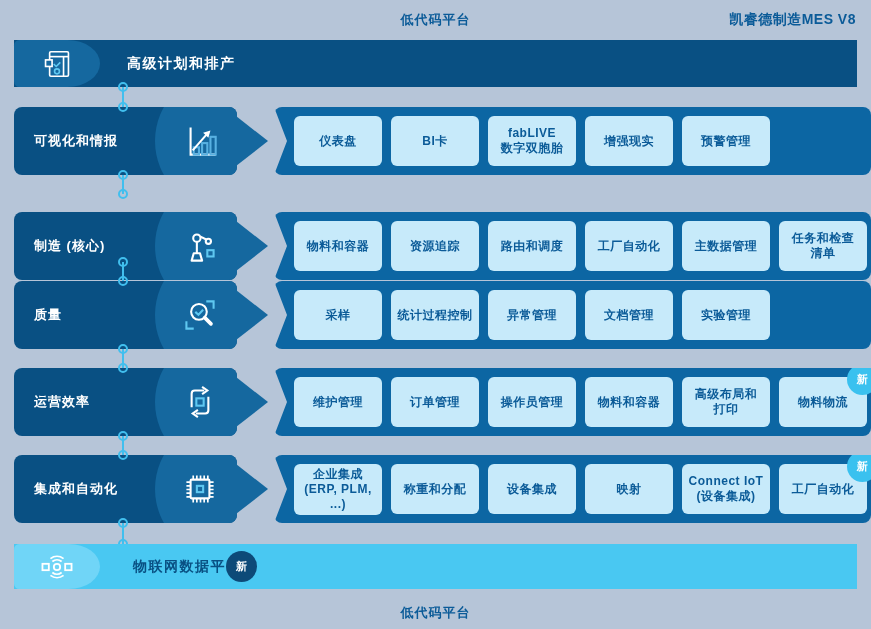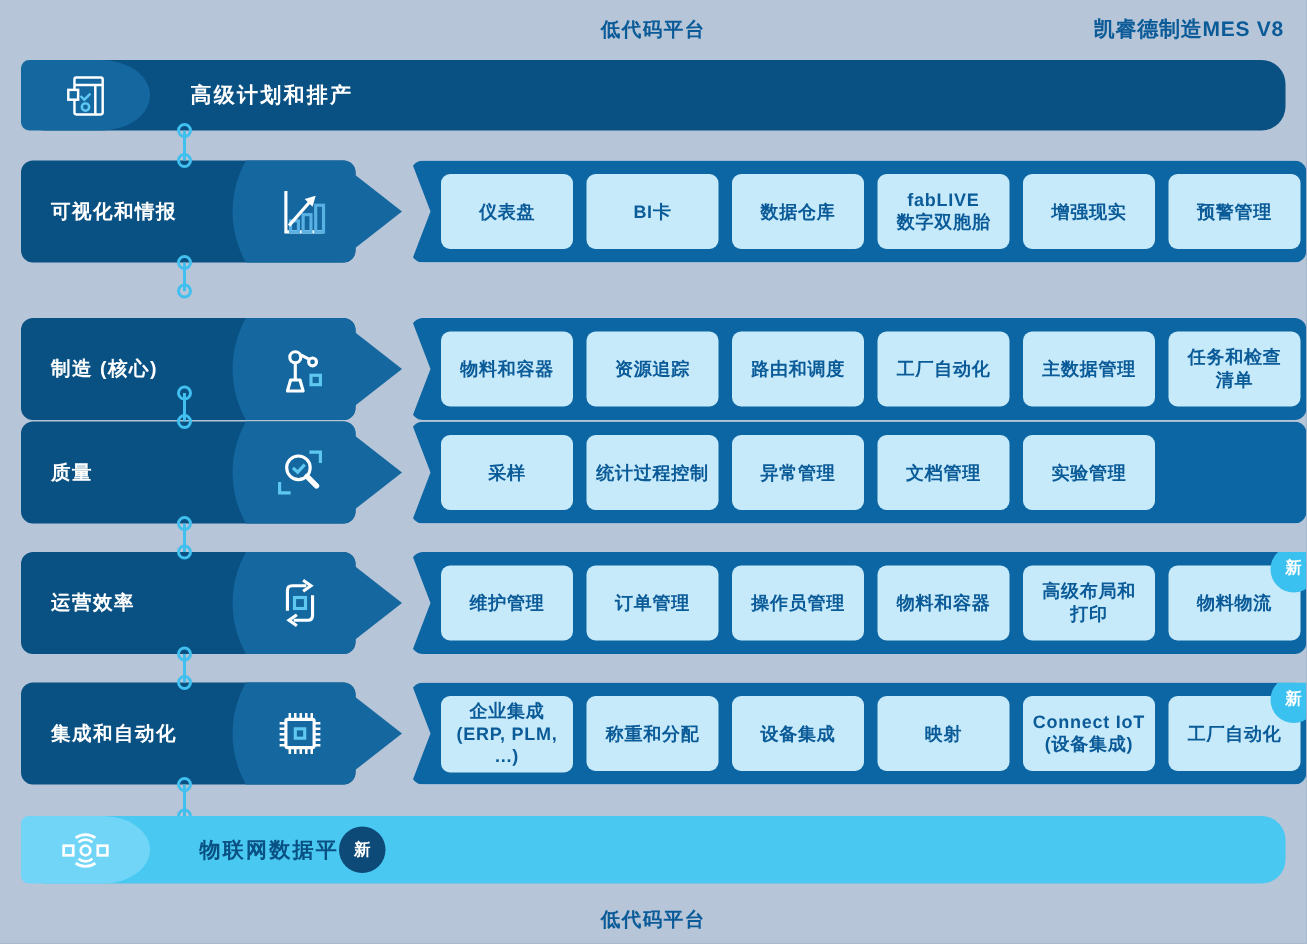--- a/index.html
+++ b/index.html
@@ -11,21 +11,21 @@
   body{background:#8fa3bb;font-family:"Liberation Sans","DejaVu Sans",sans-serif;}
   .stage{position:relative;width:871px;height:629px;background:var(--bg);overflow:hidden;}
 
   .hdr-center{position:absolute;top:11px;left:0;right:0;text-align:center;
     color:var(--ink);font-weight:bold;font-size:13px;letter-spacing:1px;}
   .hdr-right{position:absolute;top:11px;right:15px;color:var(--ink);
     font-weight:bold;font-size:14px;letter-spacing:0.5px;}
   .ftr-center{position:absolute;top:604px;left:0;right:0;text-align:center;
     color:var(--ink);font-weight:bold;font-size:13px;letter-spacing:1px;}
 
-  .banner{position:absolute;left:14px;width:843px;border-radius:16px;}
+  .banner{position:absolute;left:14px;width:843px;border-radius:0;}
   .top-banner{top:40px;height:47px;background:var(--navy);}
   .bottom-banner{top:544px;height:45px;background:var(--cyan);}
   .banner-iconwrap{position:absolute;left:0;top:0;bottom:0;width:86px;
     display:flex;align-items:center;justify-content:center;
     border-radius:6px 36px 36px 6px / 6px 26px 26px 6px;}
   .top-banner .banner-iconwrap{background:var(--med);}
   .bottom-banner .banner-iconwrap{background:var(--cyanlight);}
   .banner-label{position:absolute;left:113px;top:50%;transform:translateY(-50%);
     color:#fff;font-weight:bold;font-size:14px;letter-spacing:1.5px;white-space:nowrap;}
   .bottom-banner .banner-label{left:119px;color:var(--navy);}
@@ -96,21 +96,20 @@
               <rect x="32" y="18" width="5" height="17" stroke="#58b1e2" stroke-width="2"></rect>
               <line x1="15" y1="31" x2="29" y2="15" stroke="#fff" stroke-width="2"></line>
               <path d="M32 12 L25 14 L30 19 Z" fill="#fff"></path>
             </svg></div>
           <span class="cat-label">可视化和情报</span>
         </div>
         <div class="cat-arrow"></div>
         <div class="items">
           <div class="card"><span>仪表盘</span></div>
           <div class="card"><span>BI卡</span></div>
-          <div class="card"><span>数据仓库</span></div>
           <div class="card"><span>fabLIVE
 数字双胞胎</span></div>
           <div class="card"><span>增强现实</span></div>
           <div class="card"><span>预警管理</span></div>
         </div>
       </div>
       <div class="row" style="top: 212px;">
         <div class="cat">
           <div class="cat-circle"></div>
           <div class="cat-icon"><svg width="46" height="46" viewBox="0 0 44 44" fill="none">

